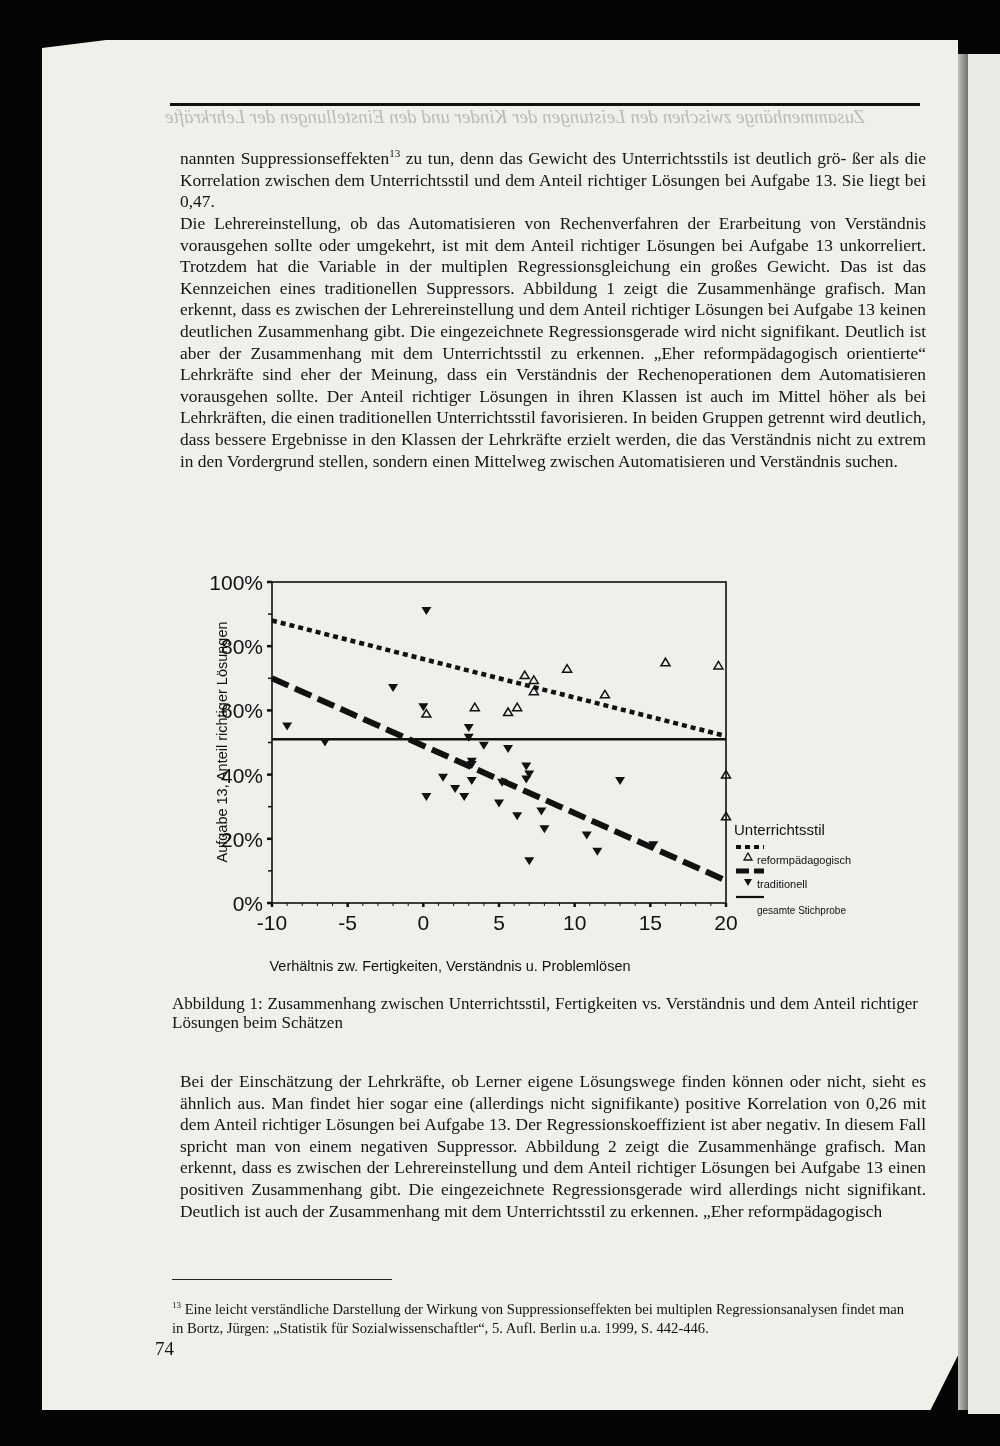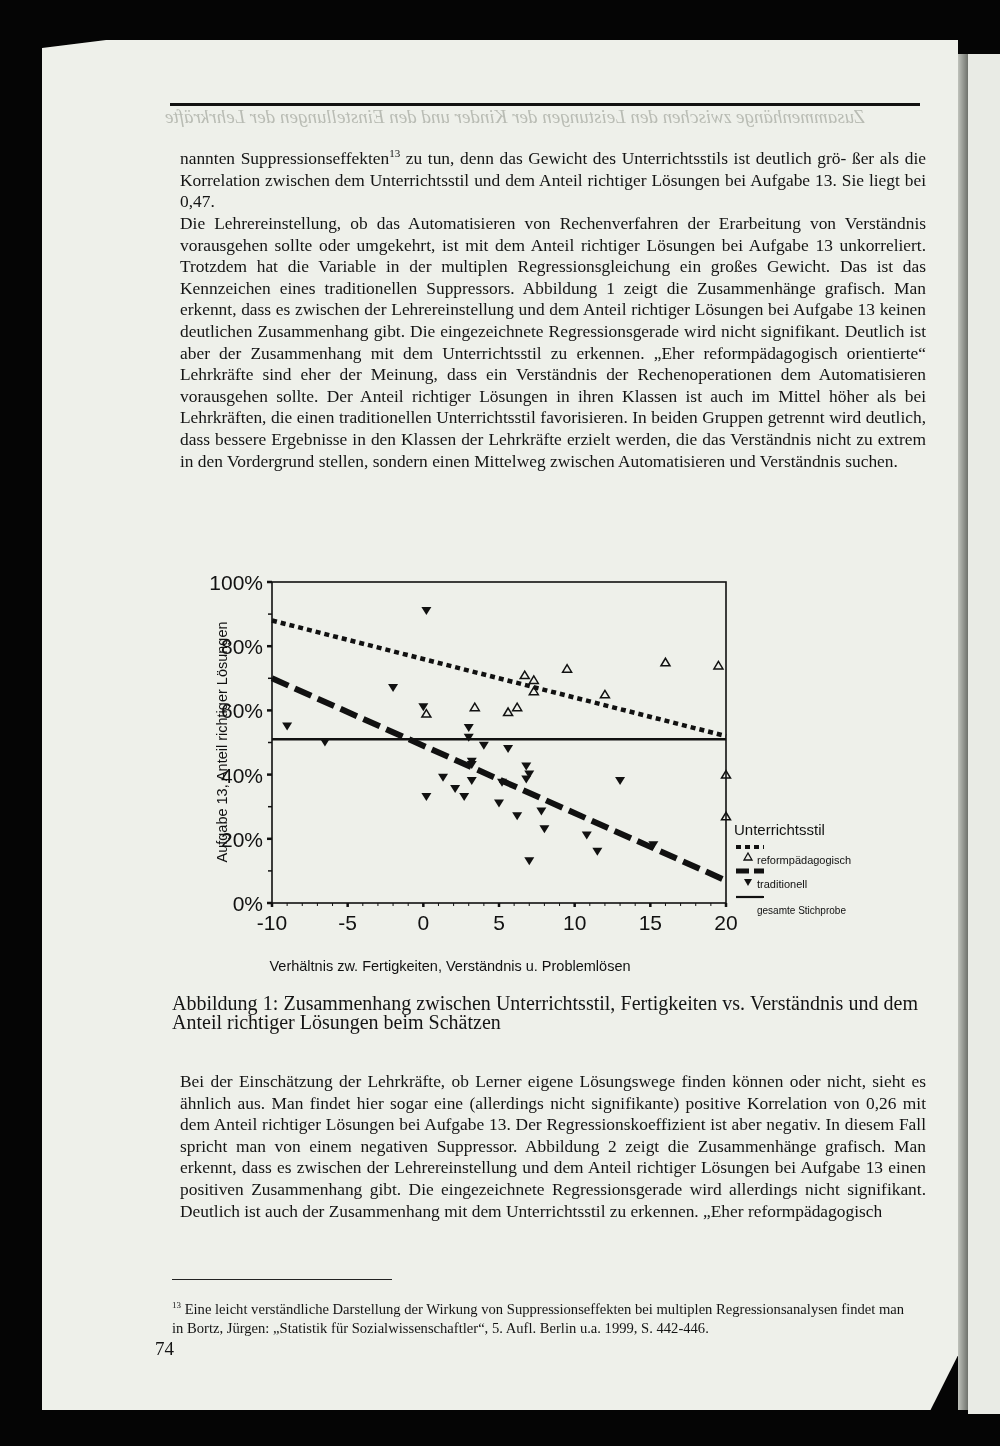--- a/index.html
+++ b/index.html
@@ -8,21 +8,21 @@
     position:absolute; left:42px; top:40px; width:916px; height:1370px;
     background:#eef0ea;
     clip-path: polygon(0 8px, 7% 0, 100% 0, 100% 96%, 97% 100%, 0 100%);
   }
   .page-edge-right { position:absolute; left:958px; top:54px; width:10px; height:1356px; background:linear-gradient(to right,#bfc2bb,#6f726c); }
   .next-page { position:absolute; left:968px; top:54px; width:32px; height:1360px; background:#e9ebe5; }
   .header-rule { position:absolute; left:170px; top:103px; width:750px; height:3px; background:#111; }
   .ghost-header { position:absolute; left:165px; top:106px; width:760px; font-family:"Liberation Serif", serif; font-style:italic; font-size:19px; color:#b9bcb4; transform:scaleY(-1) rotate(180deg); transform-origin:center; text-align:right; }
   .text { position:absolute; left:172px; width:746px; font-family:Liberation Serif, serif; font-size:17.4px; line-height:21.6px; color:#141414; text-align:justify;margin-left:8px; }
   .text sup { font-size:11px; line-height:0; }
-  .caption { position:absolute; left:172px; top:994px; width:746px; font-family:"Liberation Serif", serif; font-size:20px; line-height:19px; color:#141414; text-align:justify; }
+  .caption { position:absolute; left:172px; top:994px; width:746px; font-family:"Liberation Serif", serif; font-size:17px; line-height:19px; color:#141414; text-align:justify; }
   .fn-rule { position:absolute; left:172px; top:1279px; width:220px; height:1px; background:#222; }
   .footnote { position:absolute; left:172px; top:1288px; width:746px; font-family:"Liberation Serif", serif; font-size:14.6px; line-height:19px; color:#141414;margin-top:8px; }
   .footnote sup { font-size:9px; }
   .pagenum { position:absolute; left:155px; top:1338px; font-family:"Liberation Serif", serif; font-size:19px; color:#141414; }
   svg.chart { position:absolute; left:0; top:0; }
   .chart text { font-family:"Liberation Sans", sans-serif; fill:#111; }
 </style>
 </head>
 <body>
 

